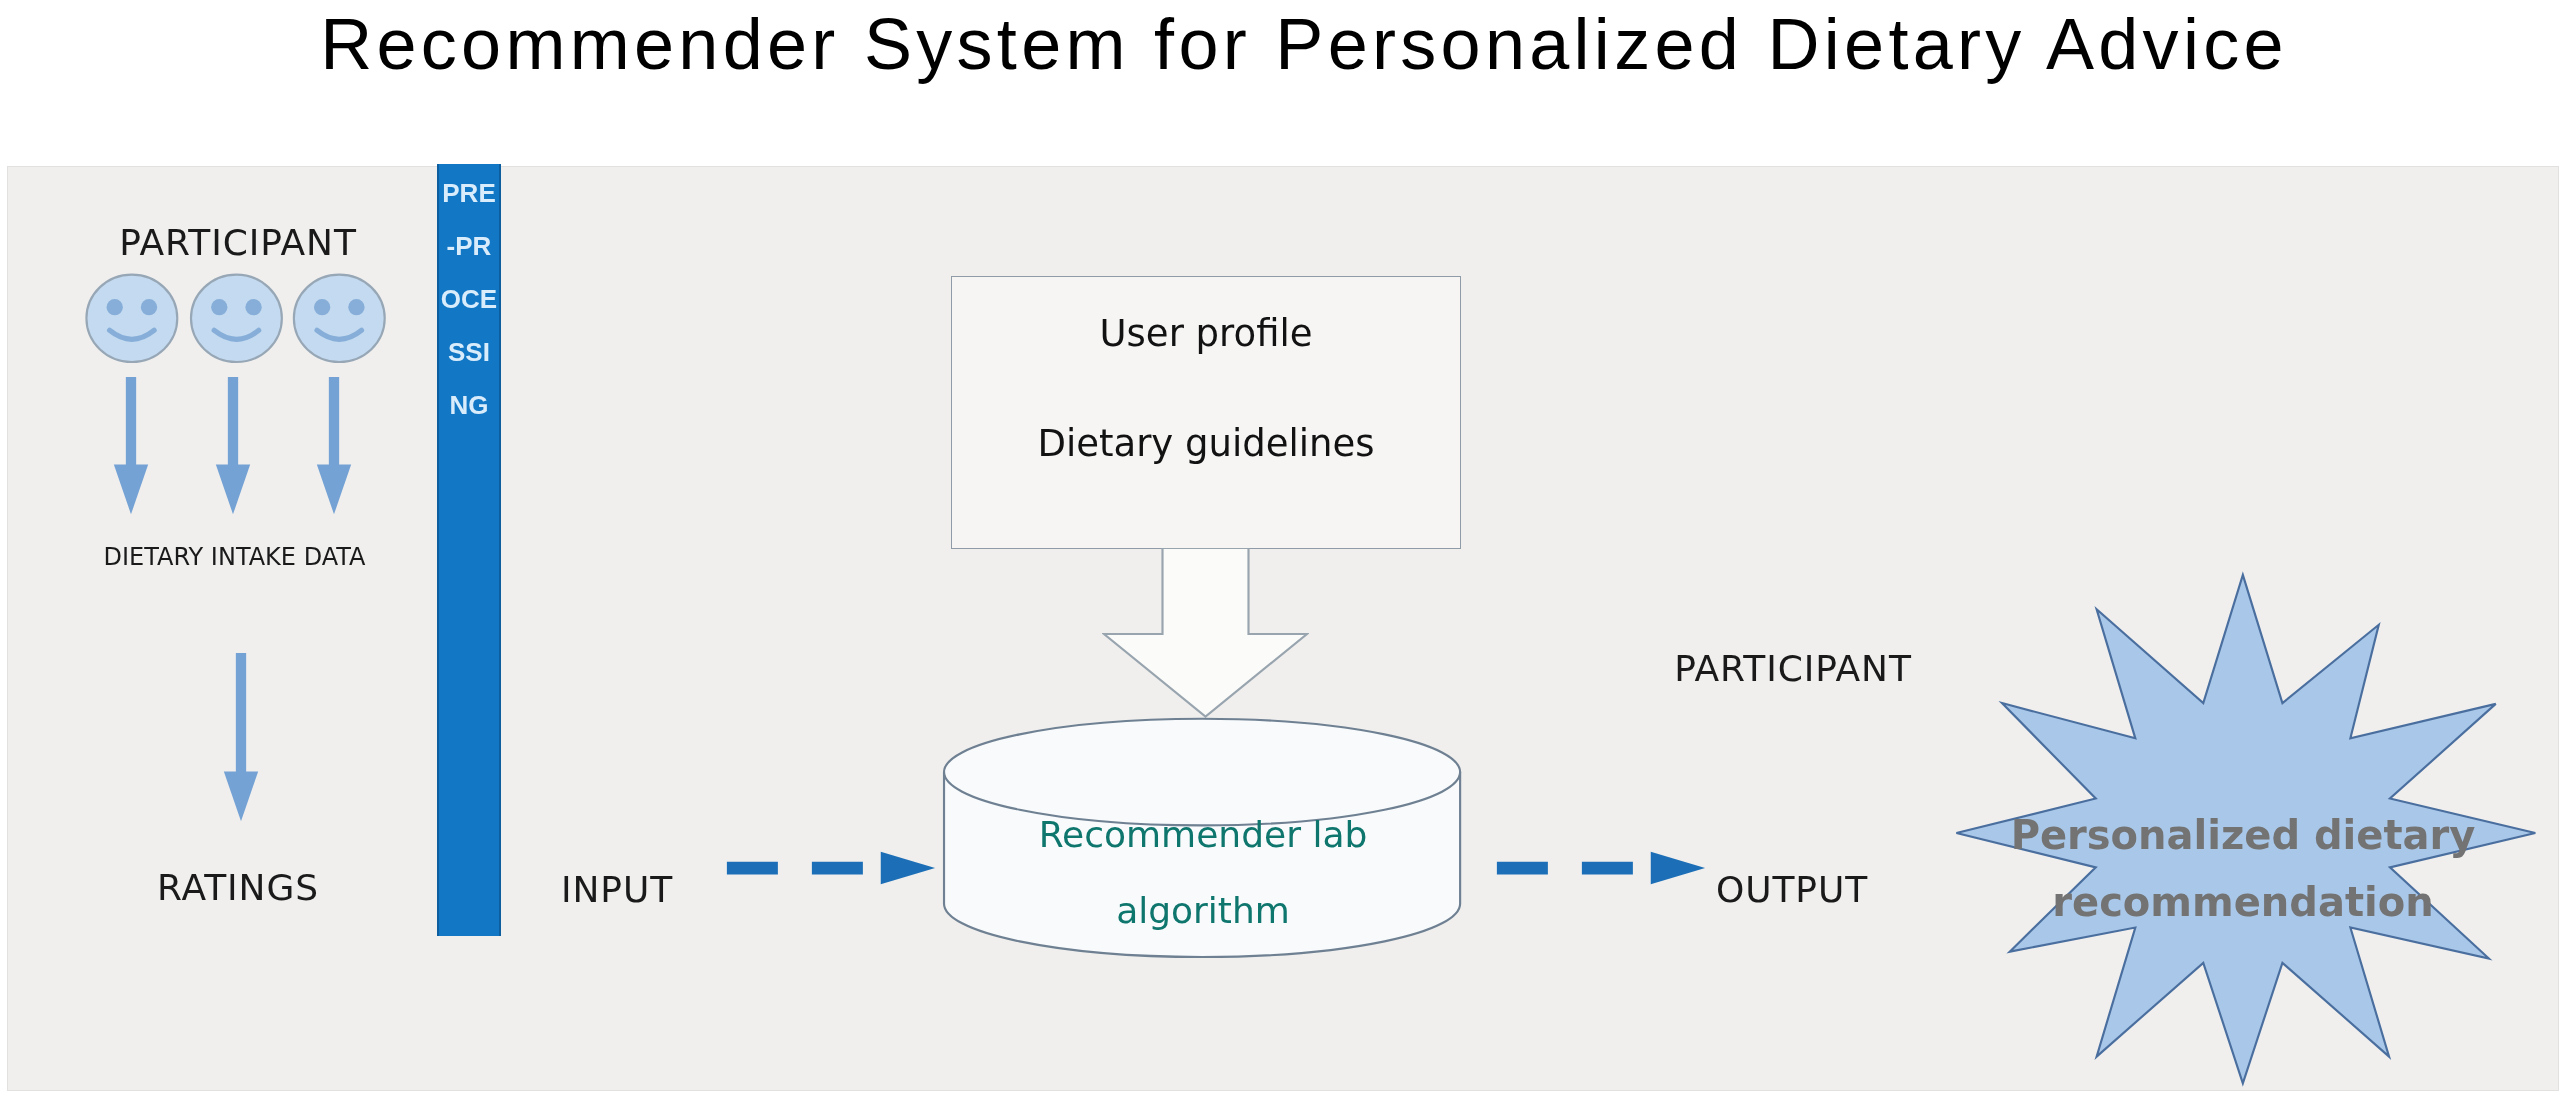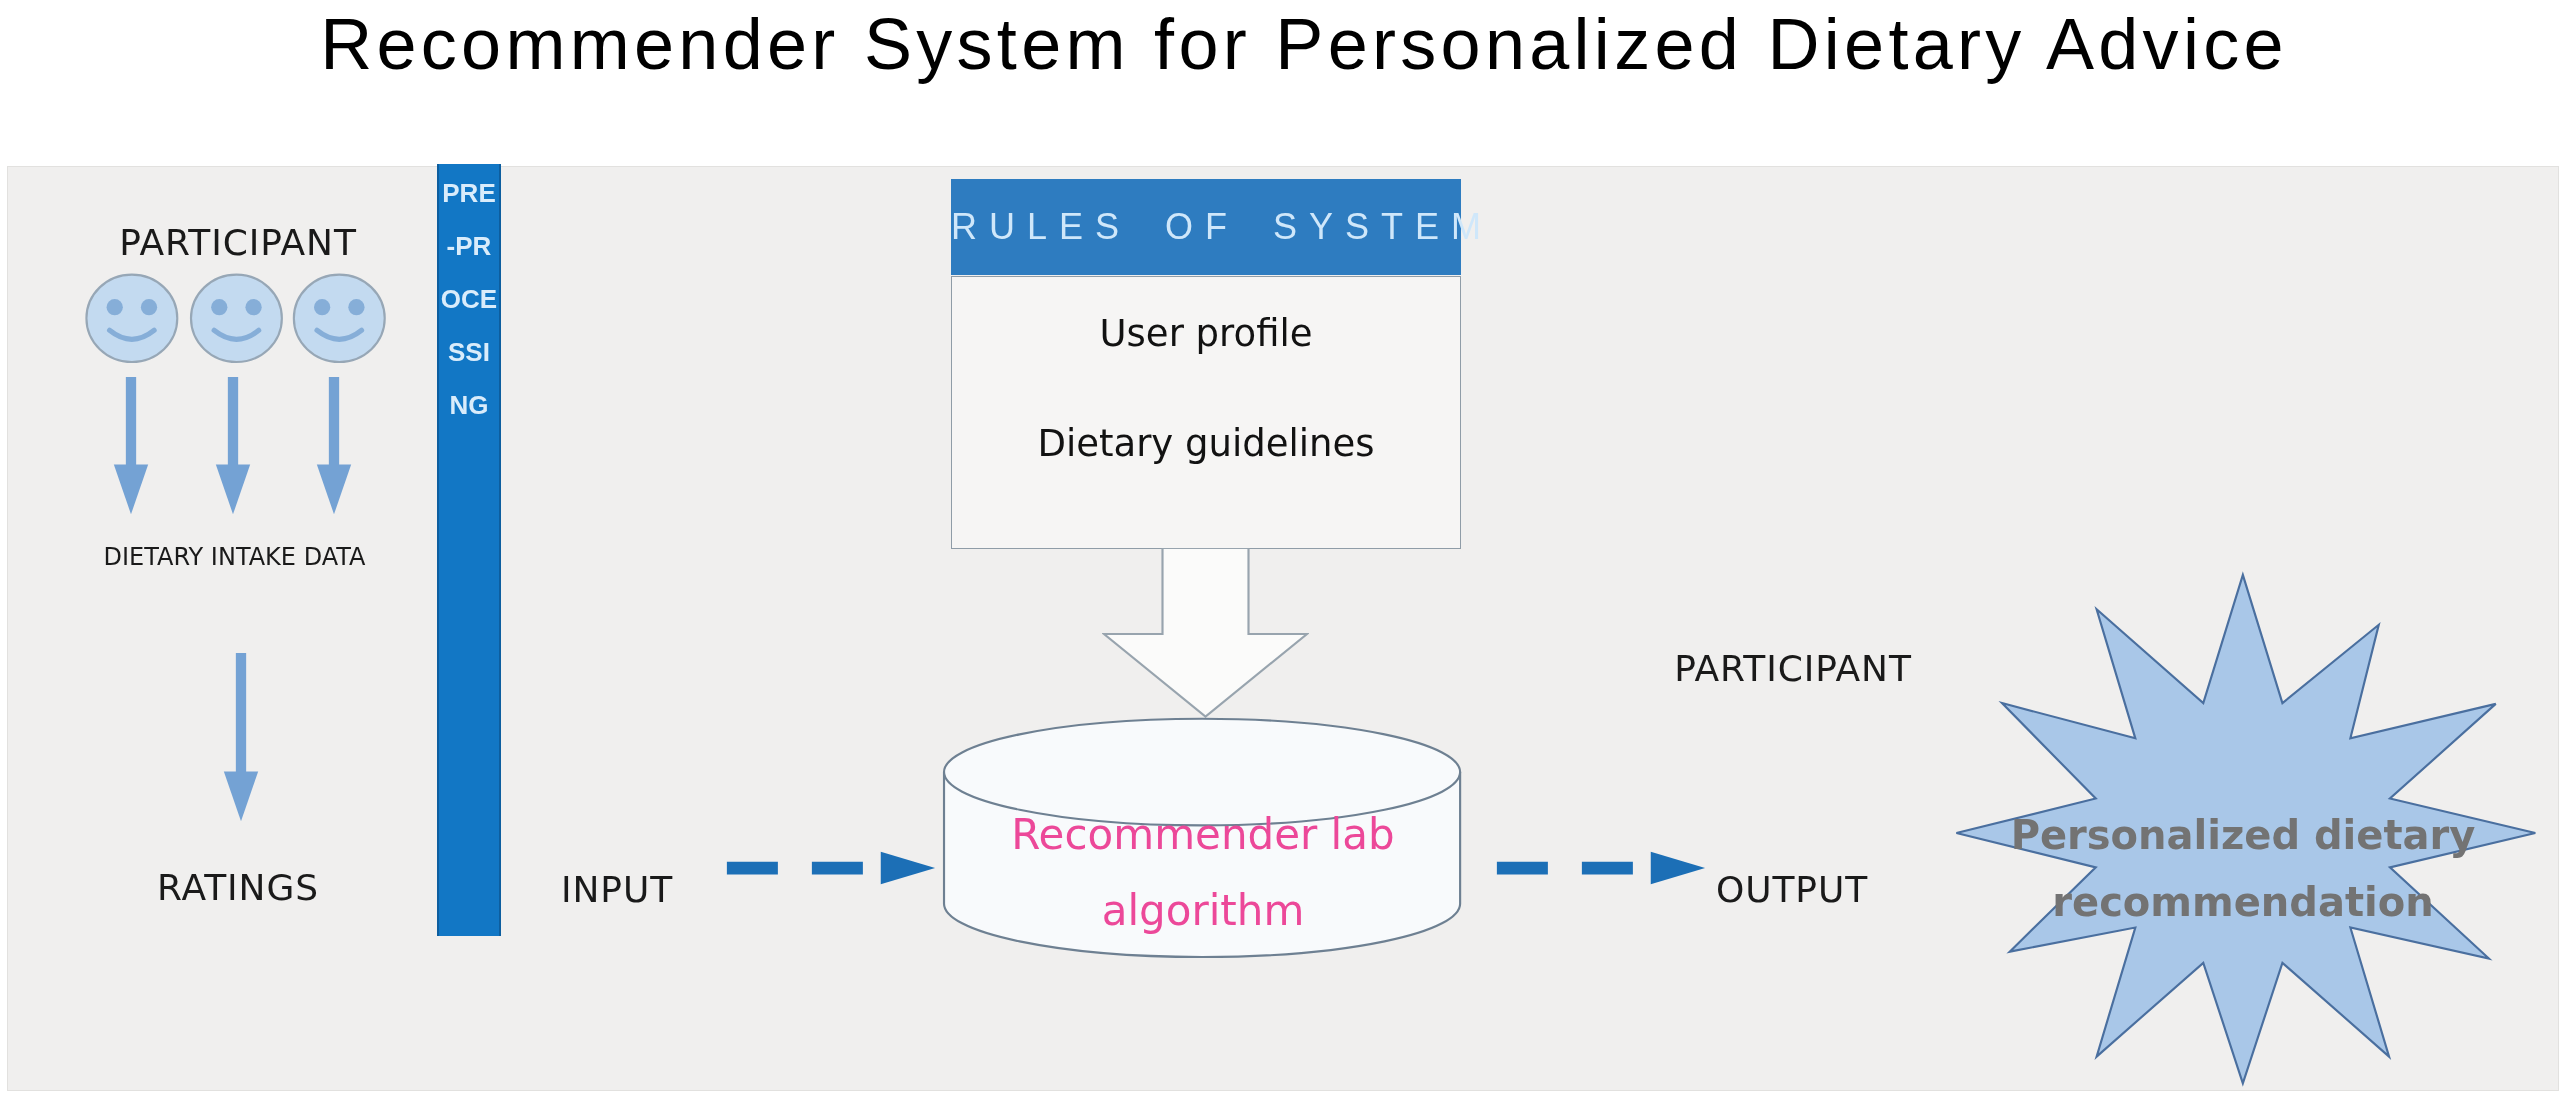--- a/index.html
+++ b/index.html
@@ -28,21 +28,21 @@
   .rules-header { position:absolute; left:951px; top:179px; width:510px; height:96px;
                   background:#2e7cc0; color:#cfe7fa; font-family:"Liberation Sans", sans-serif;
                   font-size:36px; letter-spacing:12px; word-spacing:12px; text-align:center;
                   line-height:96px; box-sizing:border-box; white-space:nowrap; }
   .rules-body { position:absolute; left:951px; top:276px; width:510px; height:273px;
                 background:#f6f5f4; border:1.7px solid #8f9ca7; box-sizing:border-box; }
   .rules-item { position:absolute; left:951px; width:510px; text-align:center;
                 font-size:37px; color:#121212; }
 
   .cyl-text { position:absolute; left:979px; top:797px; width:448px; text-align:center;
-              font-size:42px; color:#ec4899; line-height:76px; }
+              font-size:36px; color:#0f766e; line-height:76px; }
 
   .star-text { position:absolute; left:2002px; top:802px; width:482px; text-align:center;
                font-size:40px; font-weight:bold; color:#737373; line-height:67px; }
 
   svg { position:absolute; display:block; }
 </style>
 </head>
 <body>
 
 <div class="page">
@@ -91,21 +91,20 @@
 
   <svg style="left:222px; top:653px;" width="38" height="170" viewBox="0 0 44 198">
     <rect x="16" y="0" width="12" height="142" fill="#74a2d4"></rect>
     <polygon points="2,138 42,138 22,196" fill="#74a2d4"></polygon>
   </svg>
 
   <div class="caps-label" style="left:66px; top:852px; width:344px;">RATINGS</div>
 
   <div class="prebar">PRE-PROCESSING</div>
 
-  <div class="rules-header">RULES OF SYSTEM</div>
   <div class="rules-body"></div>
   <div class="rules-item" style="top:422px;">Dietary guidelines</div>
   <div class="rules-item" style="top:312px;">User profile</div>
 
   <svg style="left:1102px; top:548px;" width="207" height="172" viewBox="0 0 240 200">
     <polygon points="70,0 70,100 2,100 120,196 238,100 170,100 170,0" fill="#fbfbfa" stroke="#98a4ae" stroke-width="2.5"></polygon>
   </svg>
 
   <div class="caps-label" style="left:488px; top:854px; width:258px;">INPUT</div>
   <svg style="left:721px; top:851px;" width="220" height="34" viewBox="0 0 255 40">

